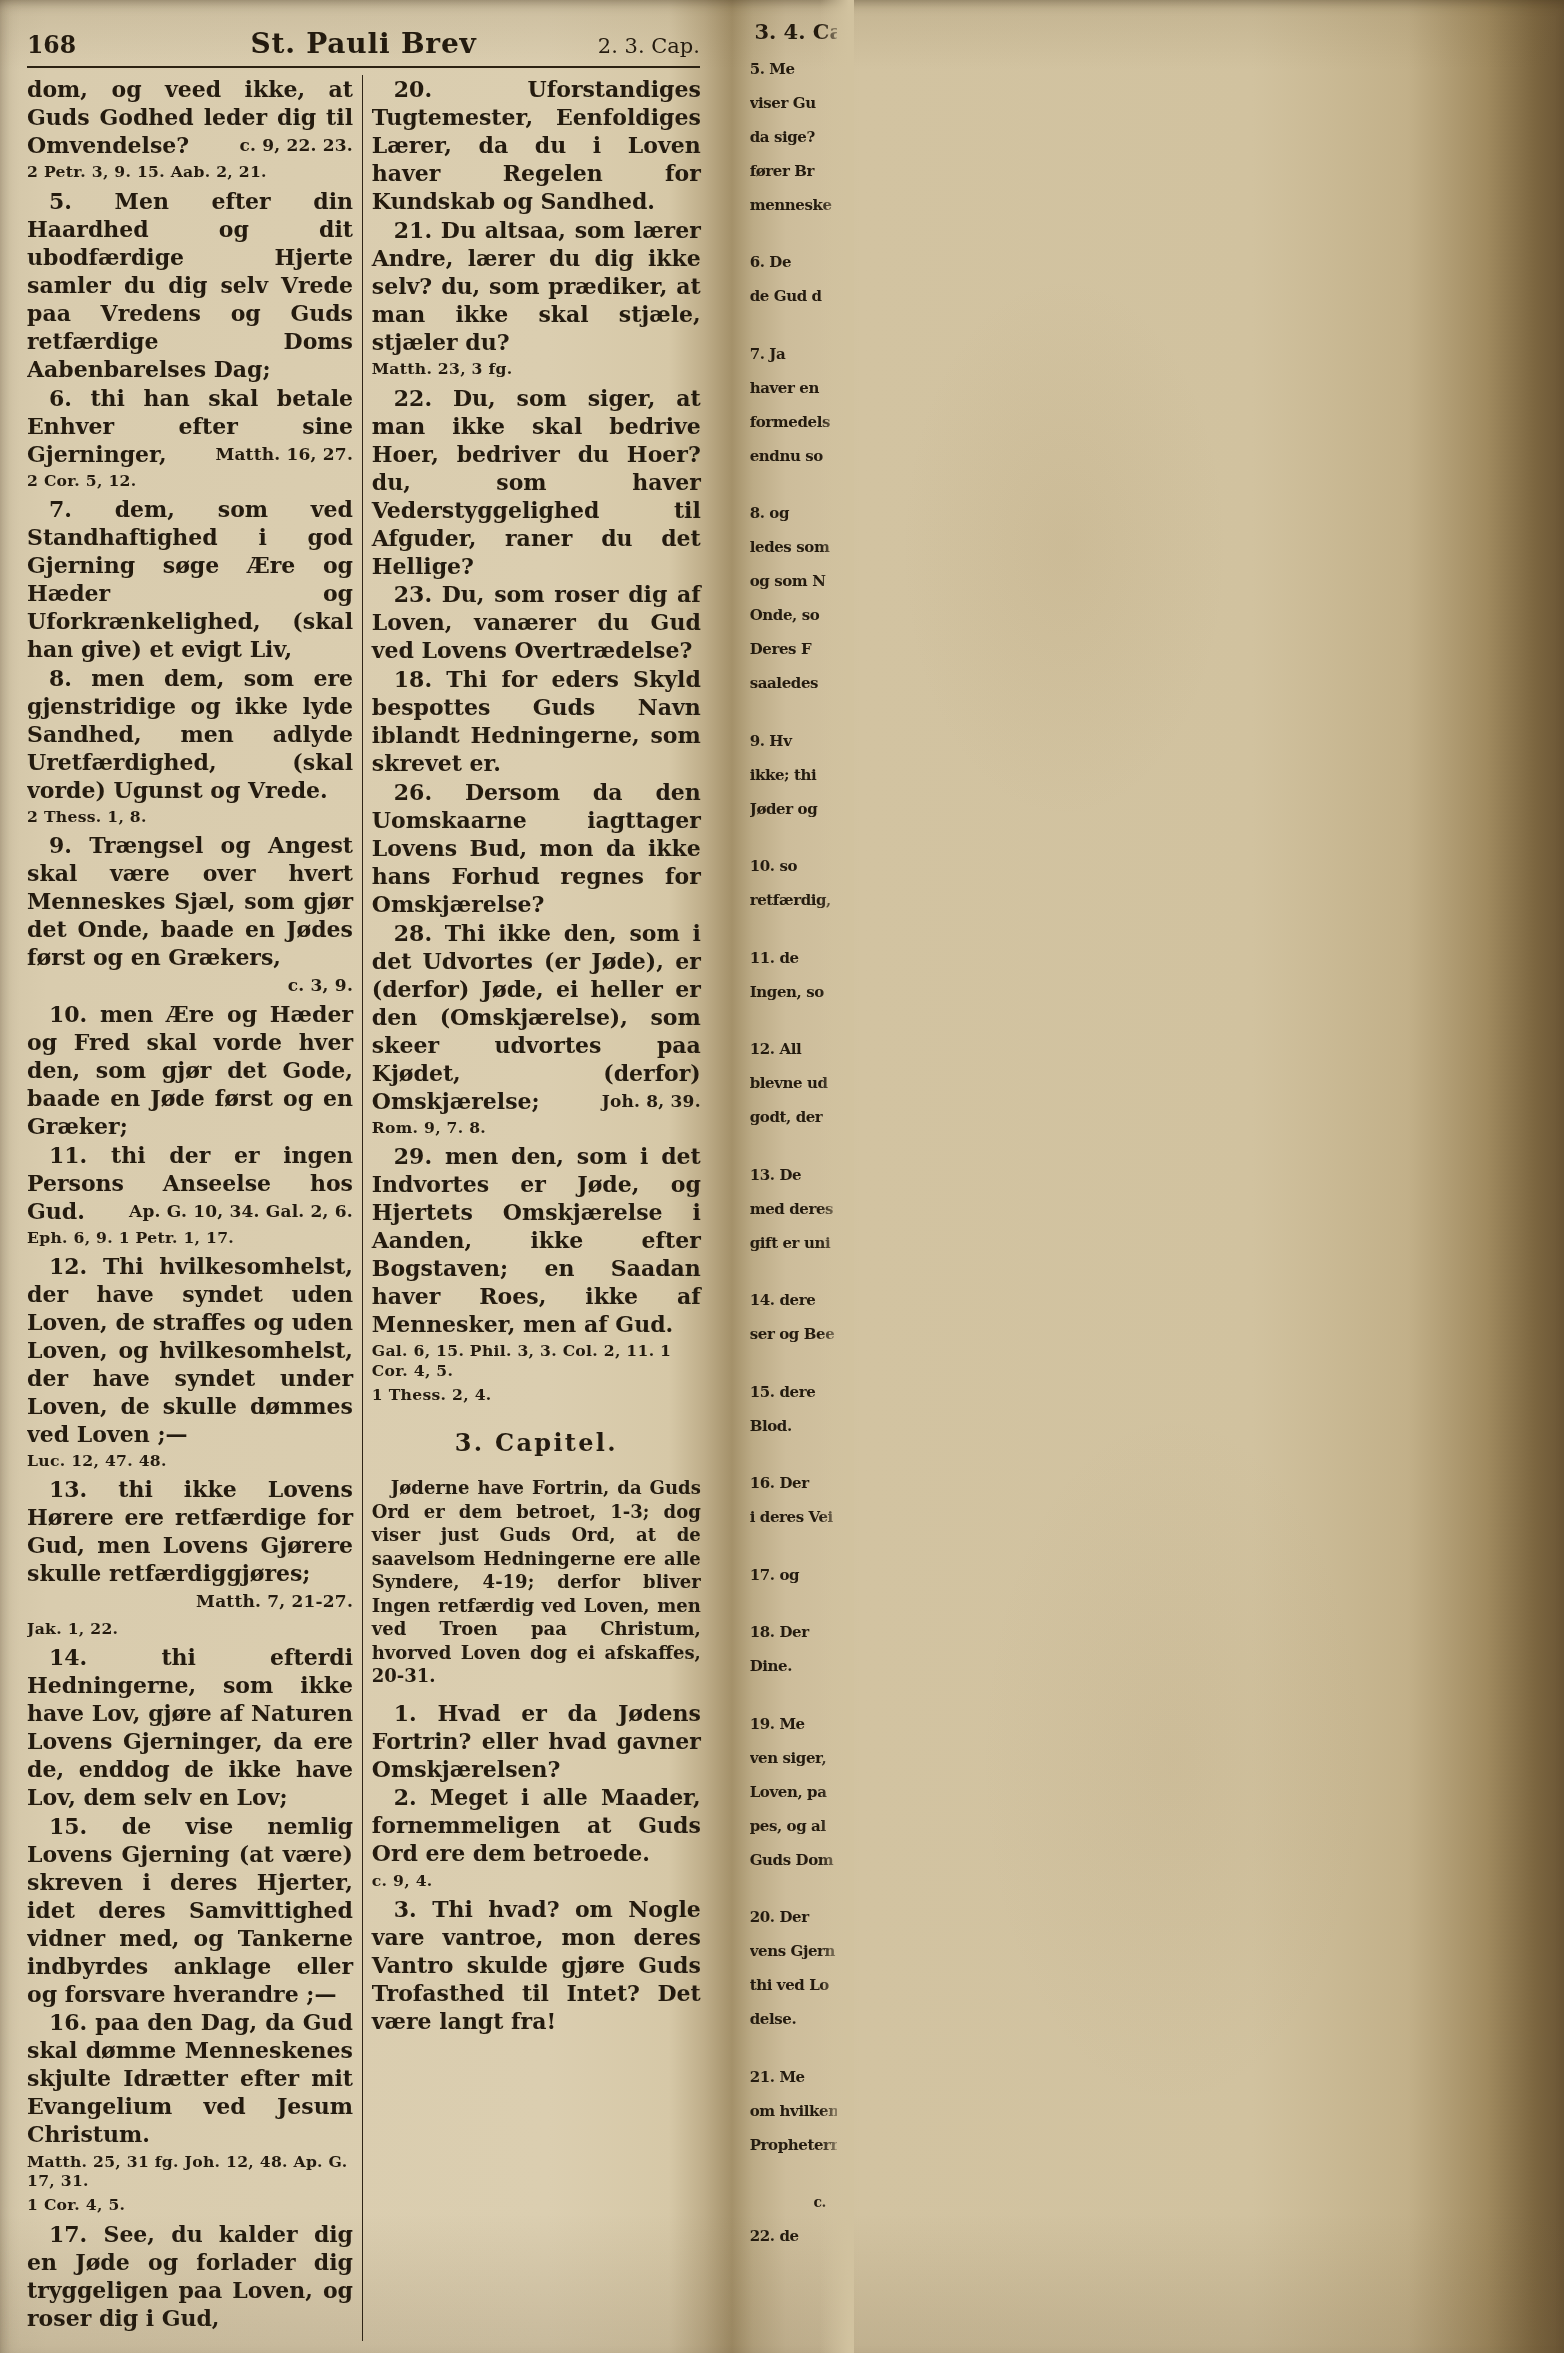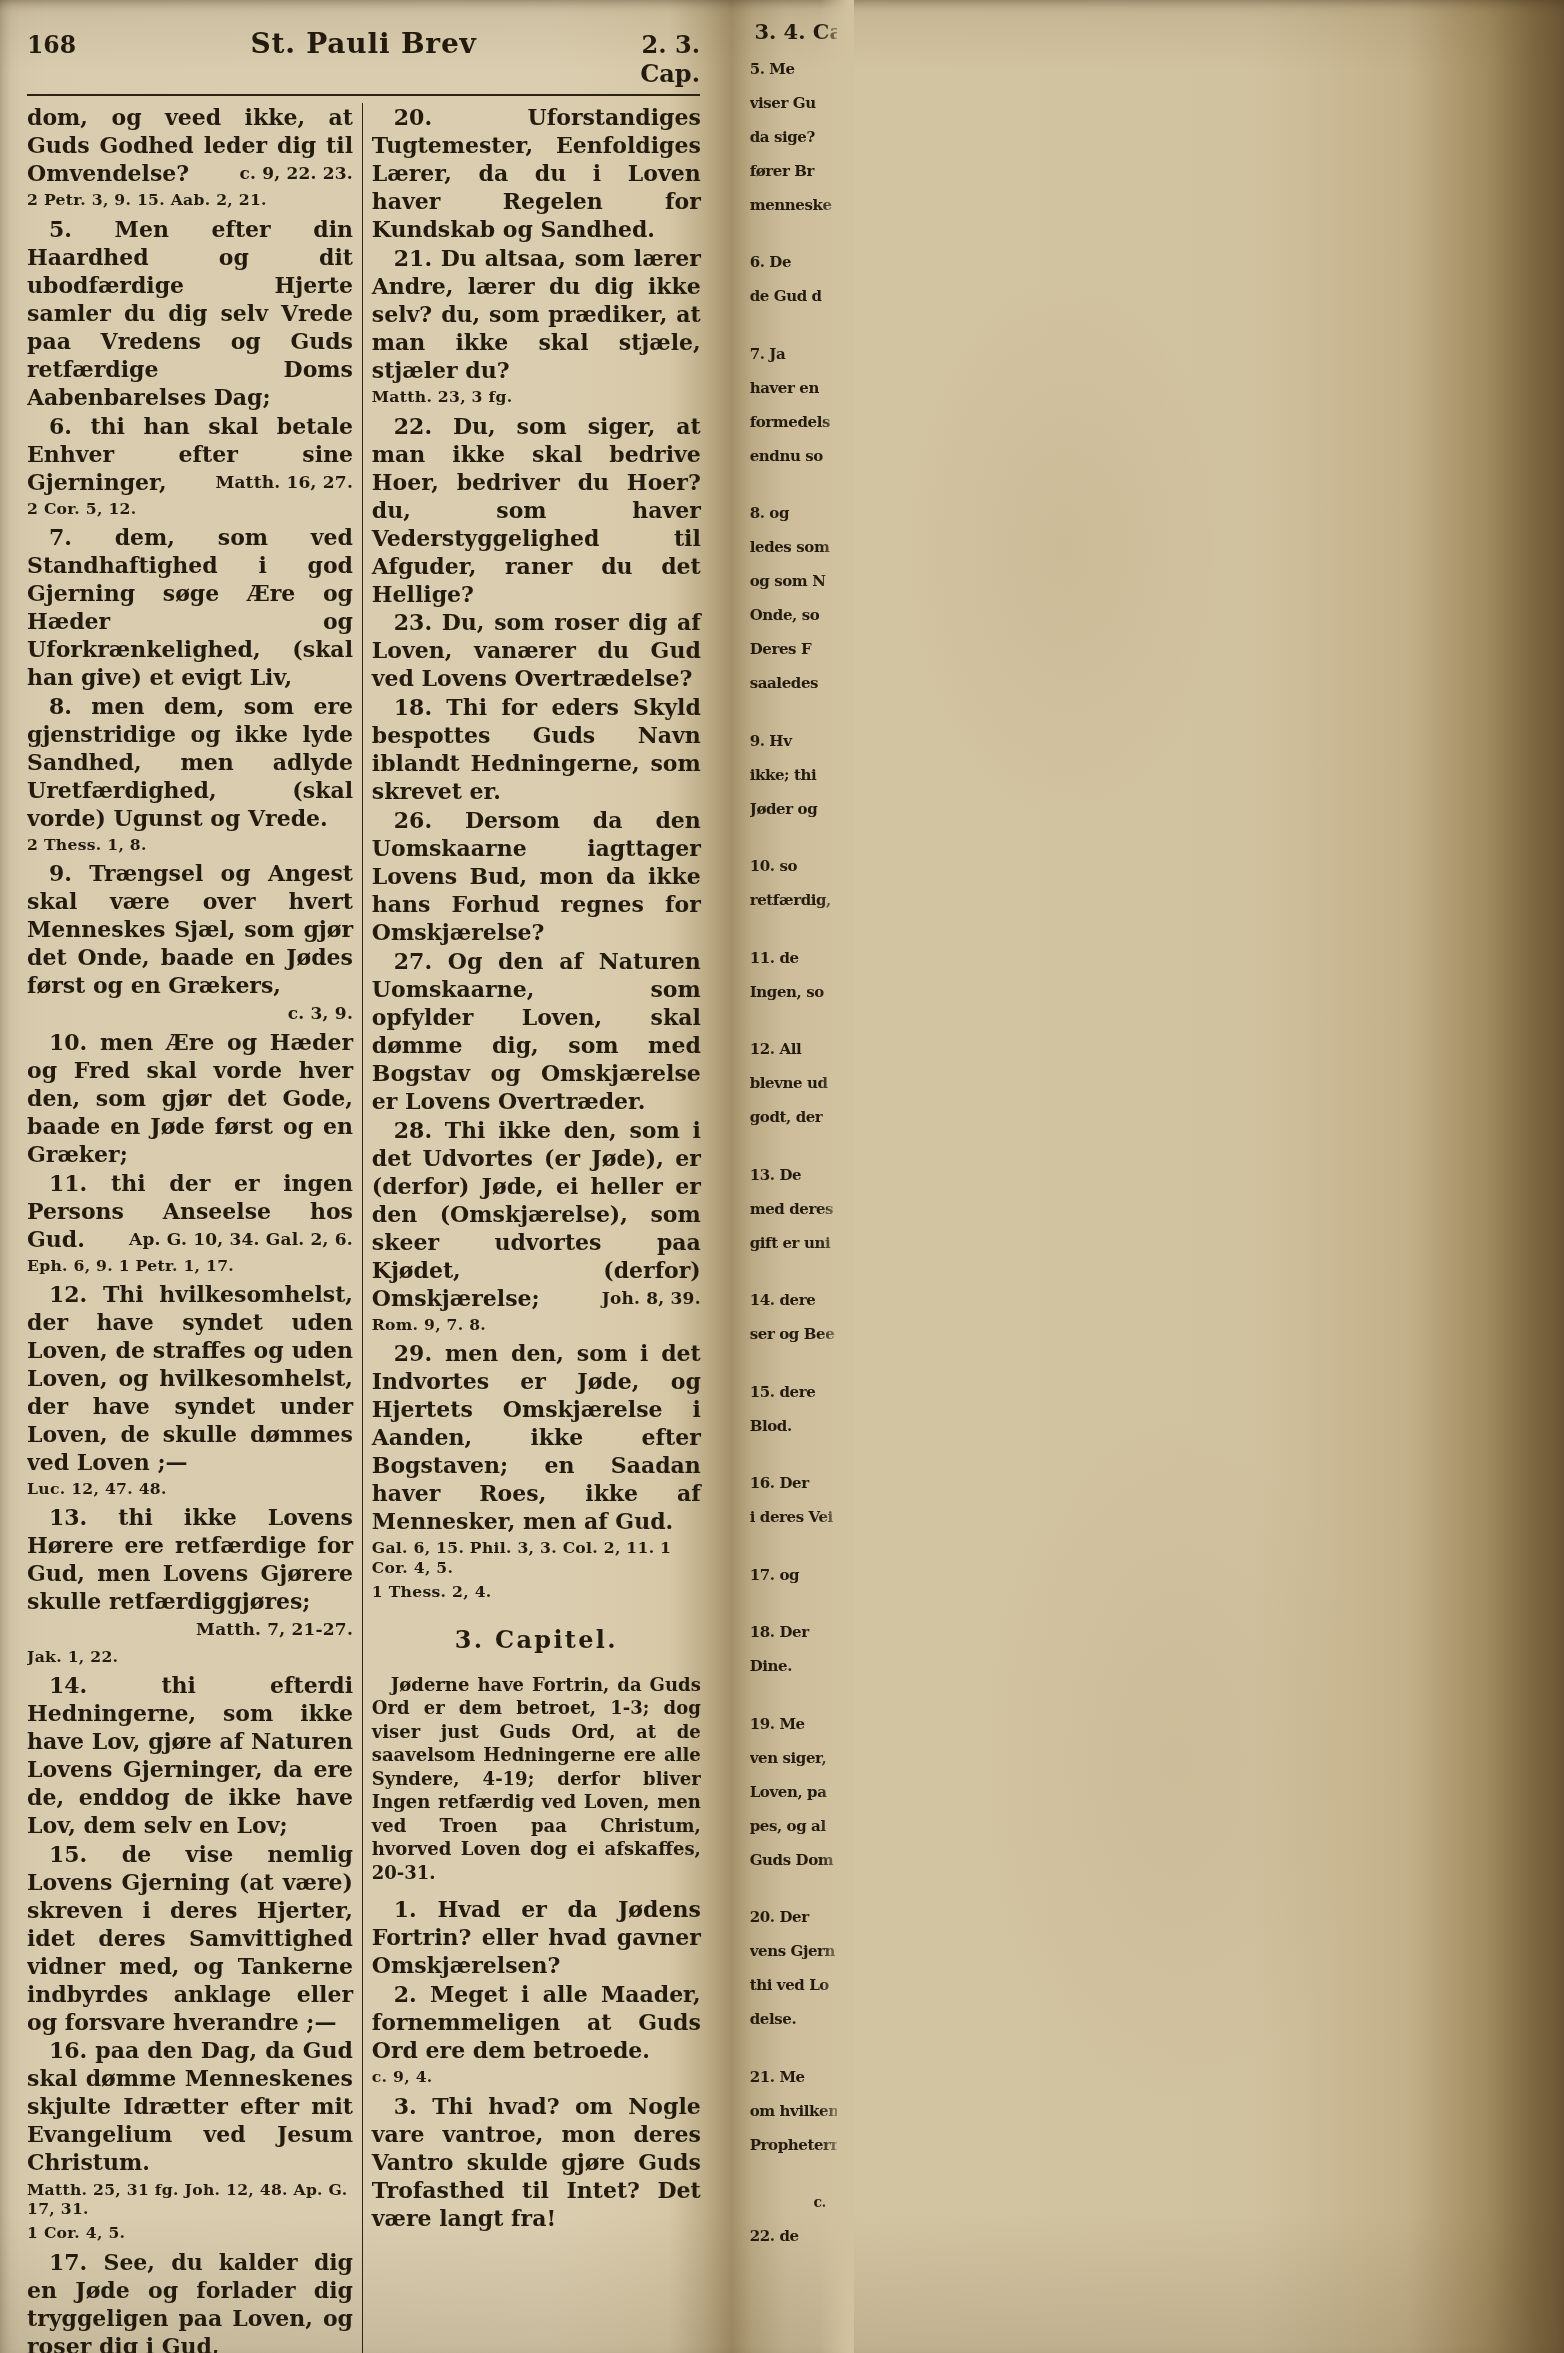--- a/index.html
+++ b/index.html
@@ -26,21 +26,21 @@
   .stain2{position:absolute;left:978px;top:1408px;width:391px;height:704px;
     background:radial-gradient(ellipse at center, rgba(140,110,65,0.08), rgba(0,0,0,0) 70%);pointer-events:none;}
 
   
   .page-main{position:absolute;left:0;top:16px;width:736px;height:2354px;
     padding:11px 0 0 27px;box-sizing:border-box;}
   .page-header{width:673px;display:flex;align-items:baseline;
     border-bottom:2.3px solid #2c2212;padding-bottom:6.3px;}
   .page-number{font-size:23.5px;font-weight:bold;width:117px;}
   .page-title{font-size:28px;font-weight:bold;flex:1;text-align:center;letter-spacing:0.8px;}
-  .chapter-ref{font-size:24px;font-weight:bold;width:117px;text-align:right;}
+  .chapter-ref{font-size:21px;font-weight:normal;width:117px;text-align:right;}
 
   .columns{display:flex;margin-top:6.3px;height:2266px;overflow:hidden;align-items:stretch;}
   .col-left{width:326px;}
   .col-divider{width:1.6px;background:#2e2416;margin:0 8.6px 0 8.6px;}
   .col-right{width:329px;}
 
   .blk{font-weight:bold;}
   .blk.para{font-size:22px;line-height:28px;text-align:justify;text-indent:22px;margin:0.8px 0;}
   .blk.para::after{content:"";display:block;clear:both;}
   .blk.para.noindent{text-indent:0;}
@@ -100,21 +100,20 @@
         </div>
       <div class="col-divider"></div>
       <div class="col-right" id="col-right">
           <div class="blk para">20. Uforstandiges Tugtemester, Eenfoldiges Lærer, da du i Loven haver Regelen for Kundskab og Sandhed.</div>
           <div class="blk para">21. Du altsaa, som lærer Andre, lærer du dig ikke selv? du, som prædiker, at man ikke skal stjæle, stjæler du?</div>
           <div class="blk ref">Matth. 23, 3 fg.</div>
           <div class="blk para">22. Du, som siger, at man ikke skal bedrive Hoer, bedriver du Hoer? du, som haver Vederstyggelighed til Afguder, raner du det Hellige?</div>
           <div class="blk para">23. Du, som roser dig af Loven, vanærer du Gud ved Lovens Overtrædelse?</div>
           <div class="blk para">18. Thi for eders Skyld bespottes Guds Navn iblandt Hedningerne, som skrevet er.</div>
           <div class="blk para">26. Dersom da den Uomskaarne iagttager Lovens Bud, mon da ikke hans Forhud regnes for Omskjærelse?</div>
-          <div class="blk para">27. Og den af Naturen Uomskaarne, som opfylder Loven, skal dømme dig, som med Bogstav og Omskjærelse er Lovens Overtræder.</div>
           <div class="blk para"><span>28. Thi ikke den, som i det Udvortes (er Jøde), er (derfor) Jøde, ei heller er den (Omskjærelse), som skeer udvortes paa Kjødet, (derfor) Omskjærelse; </span><span class="tail">Joh. 8, 39.</span></div>
           <div class="blk ref">Rom. 9, 7. 8.</div>
           <div class="blk para">29. men den, som i det Indvortes er Jøde, og Hjertets Omskjærelse i Aanden, ikke efter Bogstaven; en Saadan haver Roes, ikke af Mennesker, men af Gud.</div>
           <div class="blk ref">Gal. 6, 15. Phil. 3, 3. Col. 2, 11.  1 Cor. 4, 5.</div>
           <div class="blk ref">1 Thess. 2, 4.</div>
           <div class="blk heading">3. Capitel.</div>
           <div class="blk summary">Jøderne have Fortrin, da Guds Ord er dem betroet, 1-3; dog viser just Guds Ord, at de saavelsom Hedningerne ere alle Syndere, 4-19; derfor bliver Ingen retfærdig ved Loven, men ved Troen paa Christum, hvorved Loven dog ei afskaffes, 20-31.</div>
           <div class="blk para">1. Hvad er da Jødens Fortrin? eller hvad gavner Omskjærelsen?</div>
           <div class="blk para">2. Meget i alle Maader, fornemmeligen at Guds Ord ere dem betroede.</div>
           <div class="blk ref">c. 9, 4.</div>

